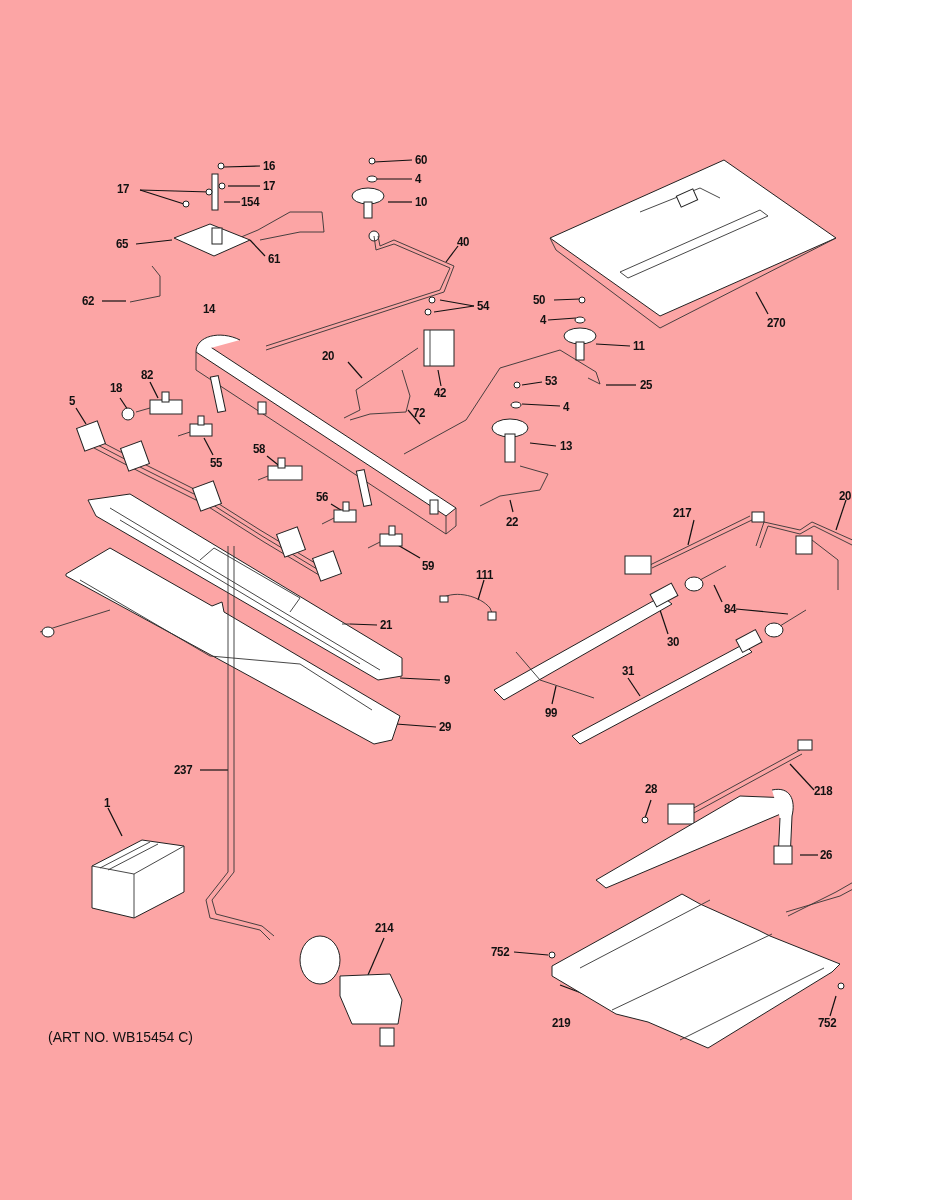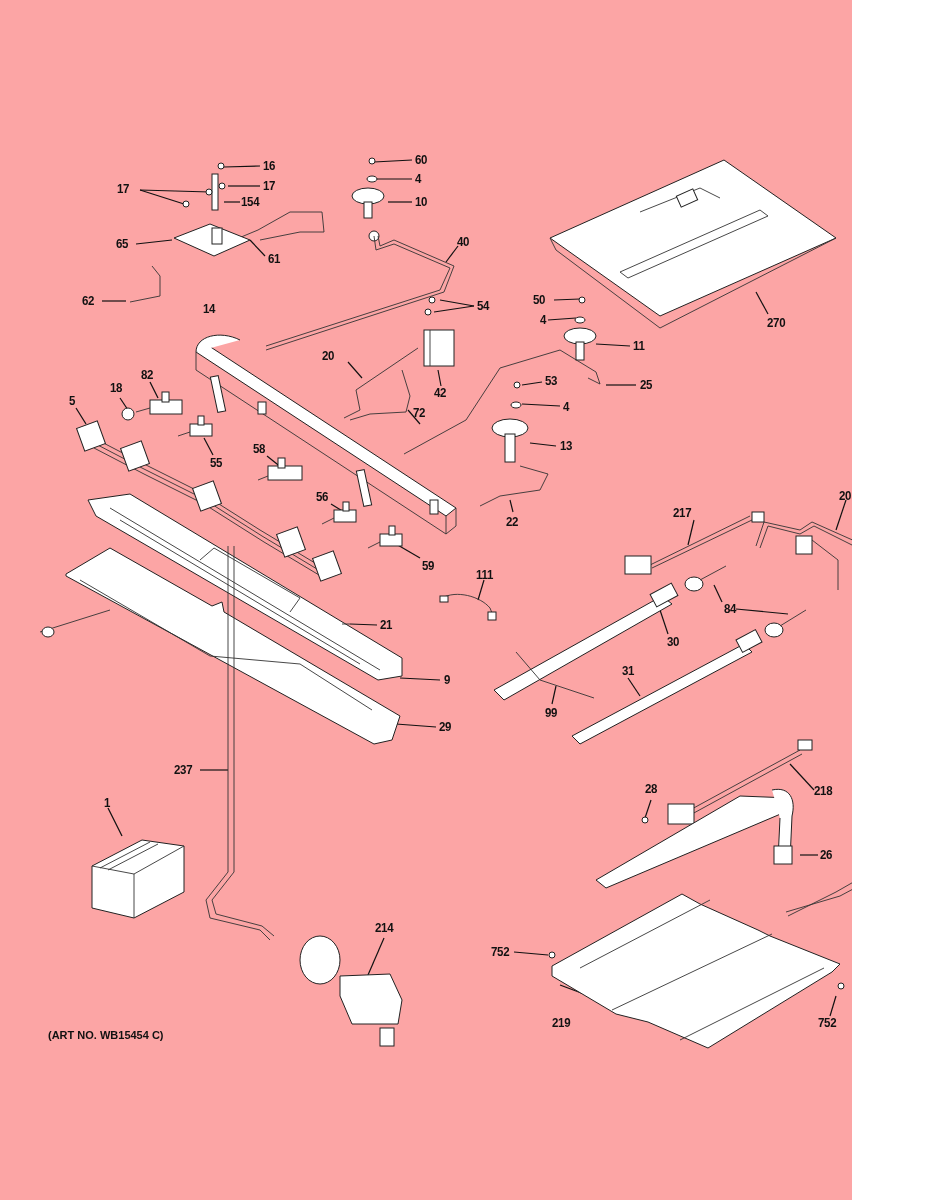--- a/index.html
+++ b/index.html
@@ -1,19 +1,19 @@
 <!DOCTYPE html>
 <html><head>
 <meta charset="utf-8">
 <style>
   html,body{margin:0;padding:0;background:#fff;}
   #page{position:relative;width:852px;height:1200px;background:#fca5a5;overflow:hidden;font-family:"Liberation Sans",sans-serif;}
   svg{position:absolute;left:0;top:0;}
   .lbl{position:absolute;font-weight:bold;font-size:12.5px;color:#111;line-height:1;white-space:nowrap;letter-spacing:-0.3px;transform:scaleX(0.92);transform-origin:left top;}
-  .art{position:absolute;left:48px;top:1029px;font-weight:bold;font-size:11px;color:#111;white-space:nowrap;}
+  .art{position:absolute;left:48px;top:1029px;font-weight:normal;font-size:14px;color:#111;white-space:nowrap;}
   .ln{stroke:#111;stroke-width:1.2;fill:none;}
   .pt{stroke:#222;stroke-width:1;fill:#fff;}
   .pt2{stroke:#333;stroke-width:0.9;fill:none;}
 </style>
 </head>
 <body>
 
 <div id="page">
 
 <svg width="927" height="1200" viewBox="0 0 927 1200">

